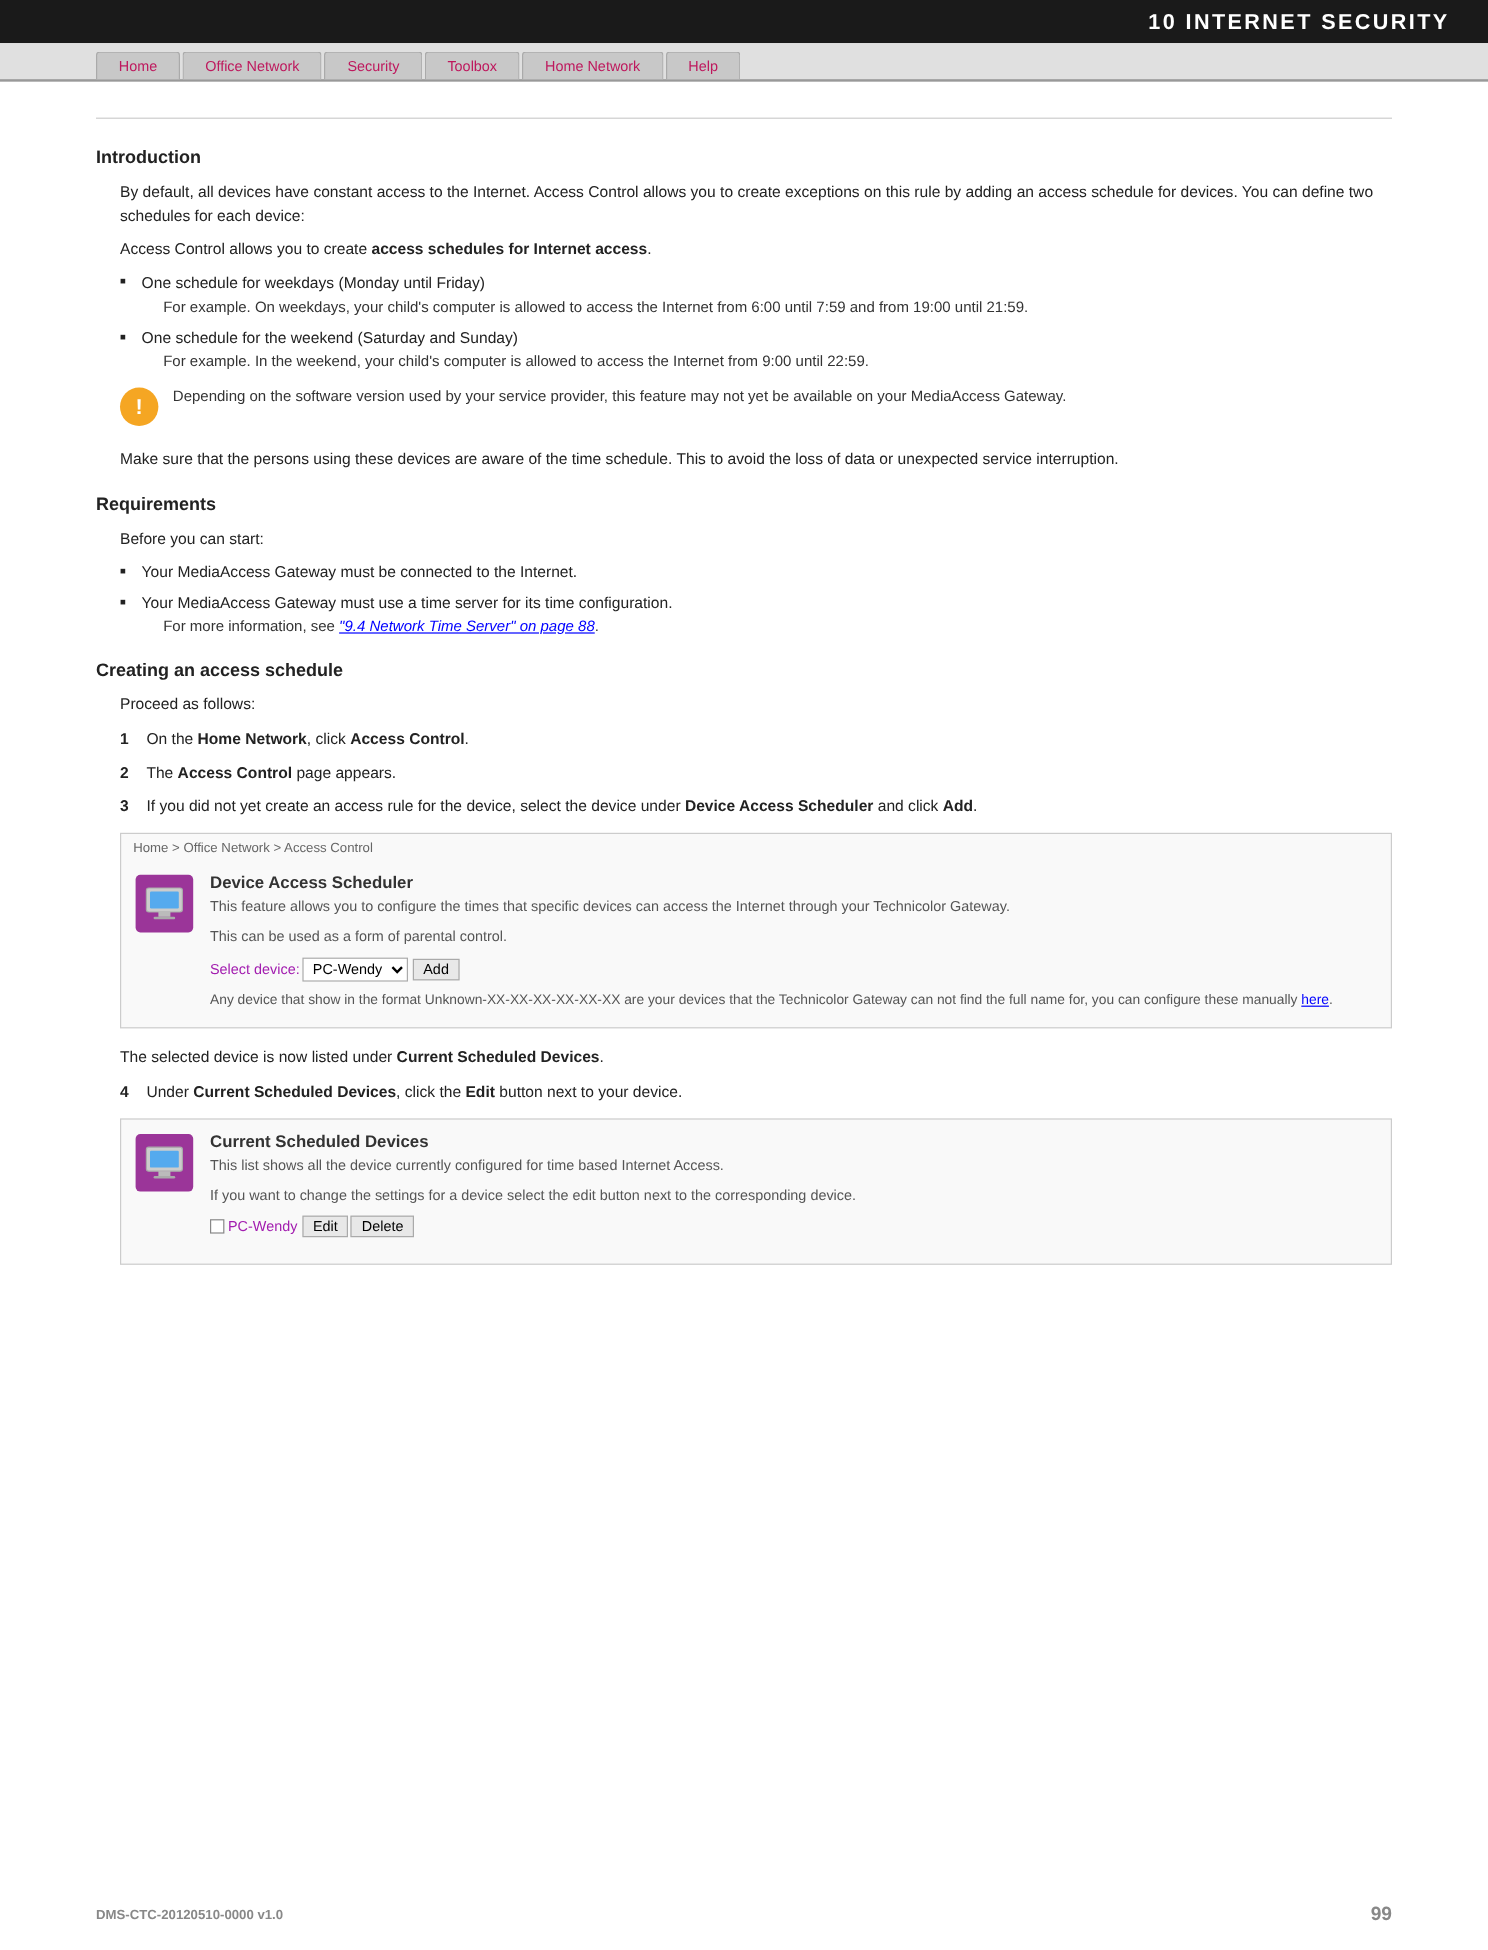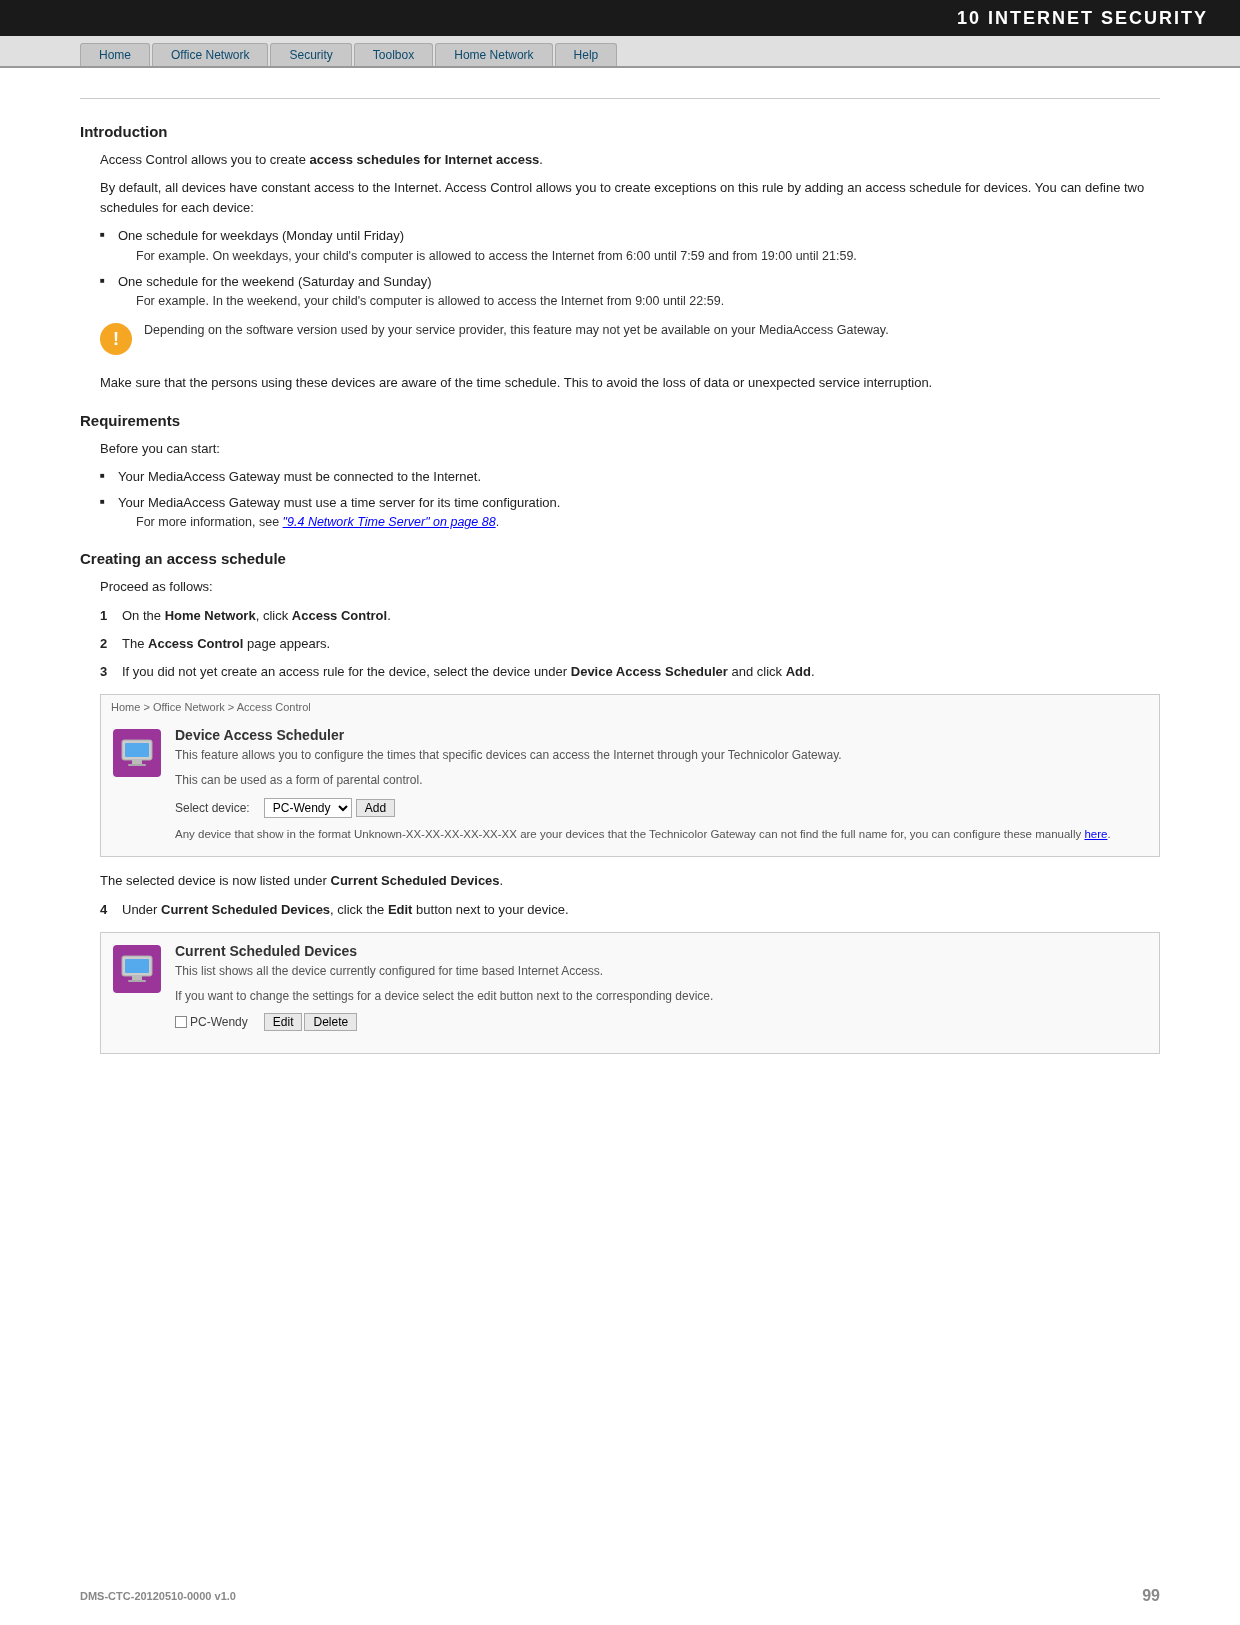--- a/index.html
+++ b/index.html
@@ -39,21 +39,21 @@
       padding-left: 80px;
       border-bottom: 2px solid #999;
     }
     .nav-tab {
       display: inline-block;
       padding: 4px 18px;
       background: #c8c8c8;
       border: 1px solid #aaa;
       border-bottom: none;
       font-size: 12px;
-      color: #0c4a6e;
+      color: #be185d;
       margin-right: 2px;
       cursor: pointer;
       border-radius: 3px 3px 0 0;
     }
 
     
     .main-content {
       padding: 30px 80px 60px 80px;
     }
 
@@ -210,22 +210,22 @@
       margin-bottom: 8px;
       line-height: 1.45;
     }
     .ui-panel-field {
       display: flex;
       align-items: center;
       margin-bottom: 8px;
       font-size: 12px;
     }
     .ui-label {
-      margin-right: 14px;
-      color: #404040;
+      margin-right: 2px;
+      color: #a21caf;
     }
     .ui-select {
       border: 1px solid #aaa;
       padding: 1px 4px;
       font-size: 12px;
       background: #fff;
       margin-right: 4px;
     }
     .ui-button {
       border: 1px solid #aaa;
@@ -286,24 +286,24 @@
   <div class="nav-tab">Home Network</div>
   <div class="nav-tab">Help</div>
 </div>
 
 <div class="main-content">
 
   <hr class="title-divider">
 
   <div class="section-heading">Introduction</div>
   <div class="section-body">
+    <p>By default, all devices have constant access to the Internet. Access Control allows you to create exceptions on this rule by adding an access schedule for devices. You can define two schedules for each device:</p>
     <p>
       <span>Access Control allows you to create </span><span class="bold">access schedules for Internet access</span><span>.</span>
     </p>
-    <p>By default, all devices have constant access to the Internet. Access Control allows you to create exceptions on this rule by adding an access schedule for devices. You can define two schedules for each device:</p>
     <ul>
       <li>
         <span>One schedule for weekdays (Monday until Friday)</span>
         <div class="sub-text">For example. On weekdays, your child's computer is allowed to access the Internet from 6:00 until 7:59 and from 19:00 until 21:59.</div>
       </li>
       <li>
         <span>One schedule for the weekend (Saturday and Sunday)</span>
         <div class="sub-text">For example. In the weekend, your child's computer is allowed to access the Internet from 9:00 until 22:59.</div>
       </li>
     </ul>

